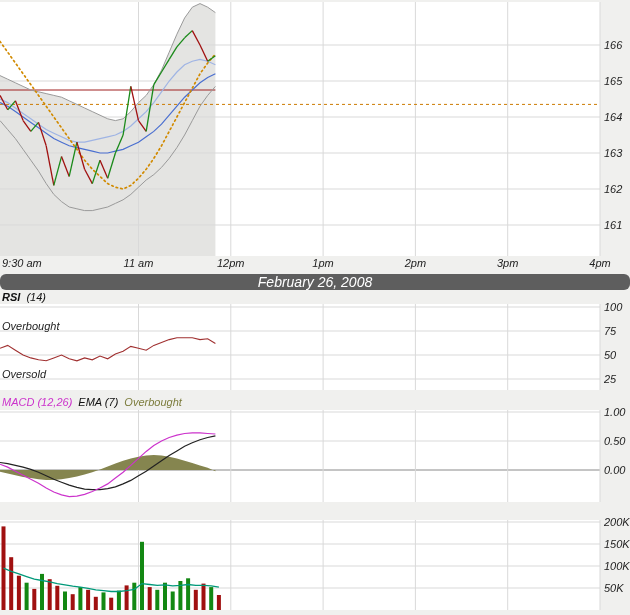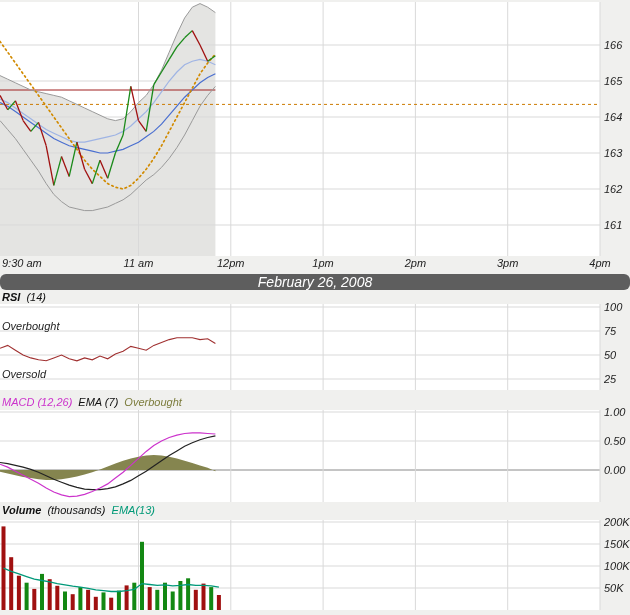--- a/index.html
+++ b/index.html
@@ -134,25 +134,20 @@
       <line x1="230.8" x2="230.8" y1="2" y2="94" stroke="#d9d9d9"></line>
       <line x1="323.1" x2="323.1" y1="2" y2="94" stroke="#d9d9d9"></line>
       <line x1="415.4" x2="415.4" y1="2" y2="94" stroke="#d9d9d9"></line>
       <line x1="507.7" x2="507.7" y1="2" y2="94" stroke="#d9d9d9"></line>
       <line x1="600.0" x2="600.0" y1="2" y2="94" stroke="#d9d9d9"></line>
       <polygon points="0,62.0 0.0,63.7 7.7,65.5 15.4,67.2 23.1,69.0 30.8,70.1 38.5,71.3 46.2,71.9 53.8,71.9 61.5,71.3 69.2,70.1 76.9,68.4 84.6,66.6 92.3,64.3 100.0,61.4 107.7,58.5 115.4,55.6 123.1,52.7 130.8,50.4 138.5,48.7 146.2,47.5 153.8,46.9 161.5,47.5 169.2,48.7 176.9,50.4 184.6,52.7 192.3,55.0 200.0,57.4 207.7,59.7 215.4,63.2 215.4,62.0" fill="#85854f"></polygon>
       <polyline points="0.0,54.5 7.7,55.6 15.4,57.4 23.1,59.1 30.8,61.4 38.5,64.3 46.2,67.8 53.8,71.3 61.5,74.2 69.2,77.1 76.9,79.4 84.6,81.1 92.3,81.7 100.0,81.7 107.7,80.6 115.4,78.8 123.1,75.9 130.8,72.4 138.5,67.8 146.2,63.2 153.8,57.9 161.5,52.7 169.2,47.5 176.9,42.9 184.6,38.2 192.3,34.7 200.0,31.8 207.7,29.5 215.4,27.8" fill="none" stroke="#222222" stroke-width="1.2"></polyline>
       <polyline points="0.0,56.2 7.7,59.1 15.4,63.2 23.1,67.2 30.8,71.3 38.5,75.3 46.2,80.0 53.8,84.0 61.5,86.9 69.2,88.7 76.9,88.1 84.6,86.4 92.3,83.5 100.0,80.0 107.7,75.9 115.4,70.1 123.1,64.3 130.8,57.4 138.5,50.4 146.2,43.4 153.8,37.6 161.5,33.0 169.2,29.5 176.9,27.2 184.6,25.5 192.3,24.9 200.0,24.9 207.7,25.5 215.4,26.0" fill="none" stroke="#cc33cc" stroke-width="1.2"></polyline>
     </svg>
 
-  <div class="ptitle" id="vol-title">
-    <span class="b">Volume</span>
-    <span>(thousands)</span>
-    <span style="color: rgb(0, 153, 119);">EMA(13)</span>
-  </div>
   <svg id="vol-svg" width="630" height="97">
       <rect x="0" y="2" width="600" height="90" fill="#ffffff"></rect>
       <line x1="0" x2="600" y1="4" y2="4" stroke="#d9d9d9"></line>
       <text x="604" y="8" text-anchor="start" fill="#222">200K</text>
       <line x1="0" x2="600" y1="26" y2="26" stroke="#d9d9d9"></line>
       <text x="604" y="30" text-anchor="start" fill="#222">150K</text>
       <line x1="0" x2="600" y1="48" y2="48" stroke="#d9d9d9"></line>
       <text x="604" y="52" text-anchor="start" fill="#222">100K</text>
       <line x1="0" x2="600" y1="70" y2="70" stroke="#d9d9d9"></line>
       <text x="604" y="74" text-anchor="start" fill="#222">50K</text>

